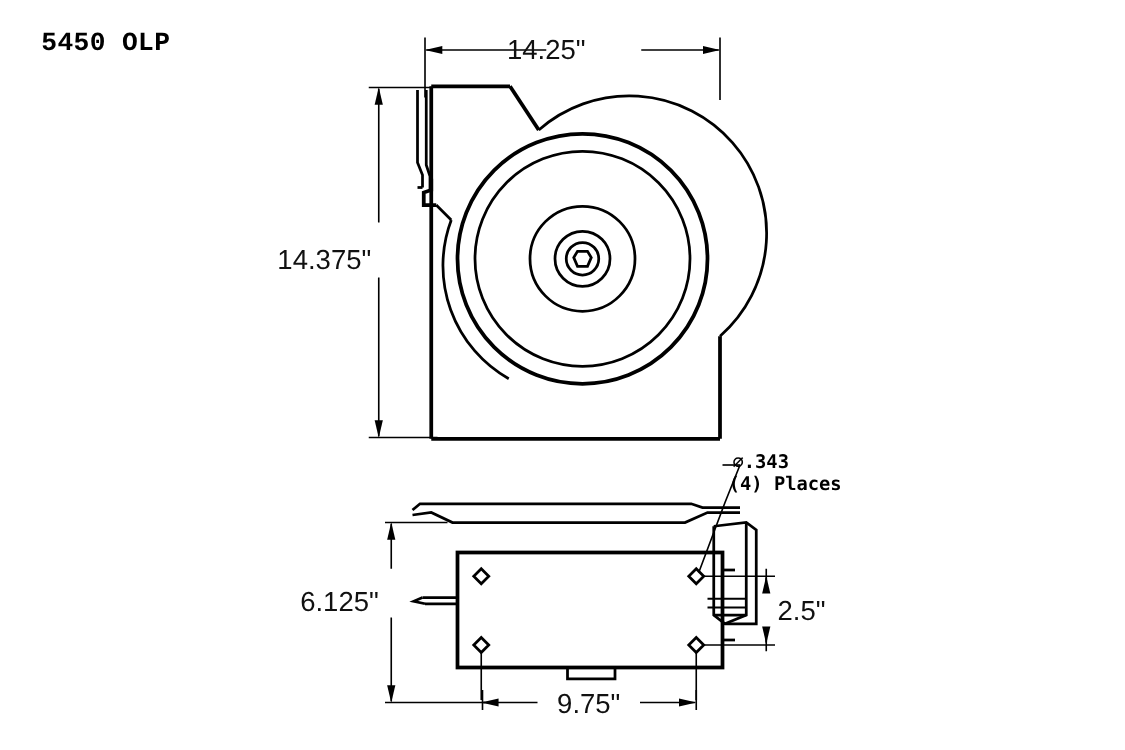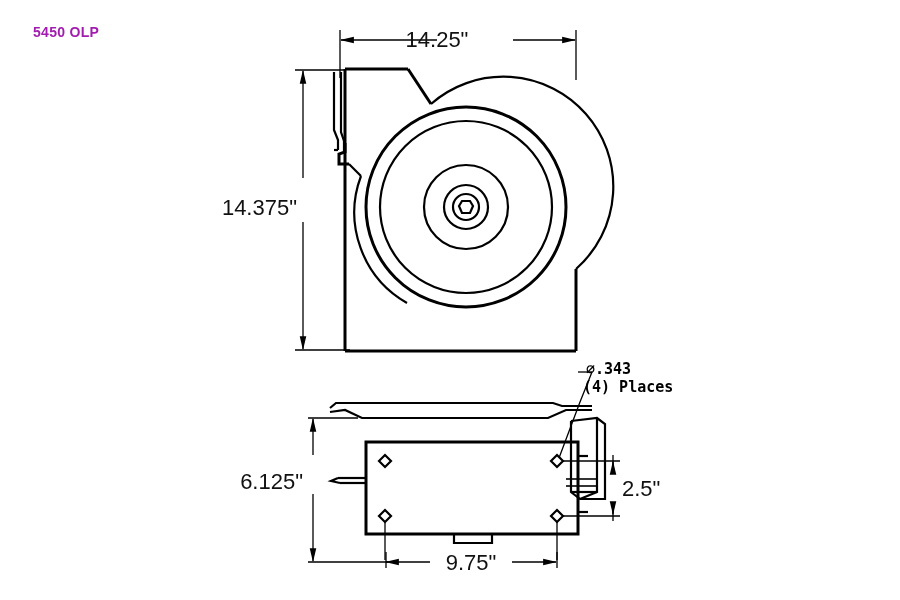--- a/index.html
+++ b/index.html
@@ -19,24 +19,24 @@
     position: absolute;
     left: 0;
     top: 0;
     width: 900px;
     height: 600px;
   }
   #part-title {
     position: absolute;
     left: 33px;
     top: 24px;
-    font-family: Liberation Sans, sans-serif;
-    font-size: 14px;
+    font-family: Liberation Mono, monospace;
+    font-size: 21px;
     font-weight: bold;
-    color: #a21caf;
+    color: #000000;
     letter-spacing: 0.3px;
     white-space: nowrap;
   }
   svg.dwg {
     position: absolute;
     left: 0;
     top: 0;
     width: 900px;
     height: 600px;
     display: block;

